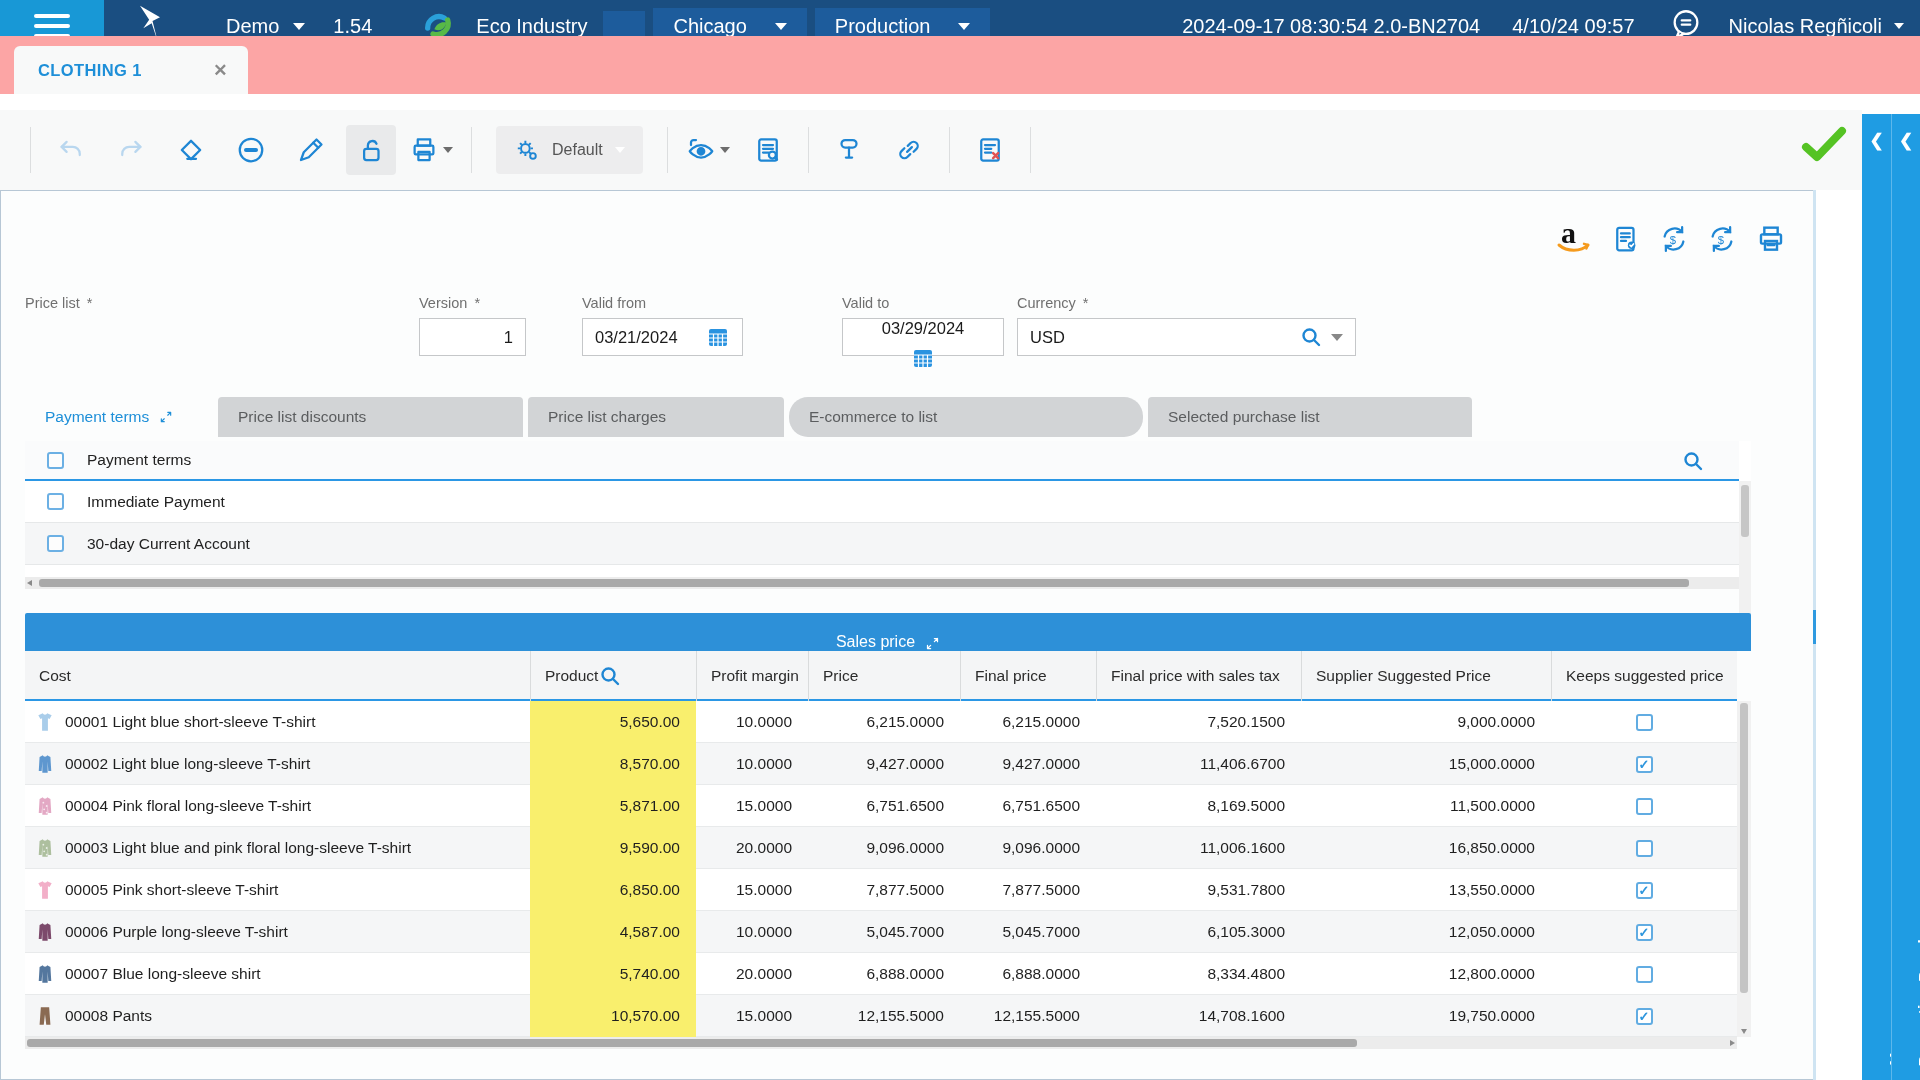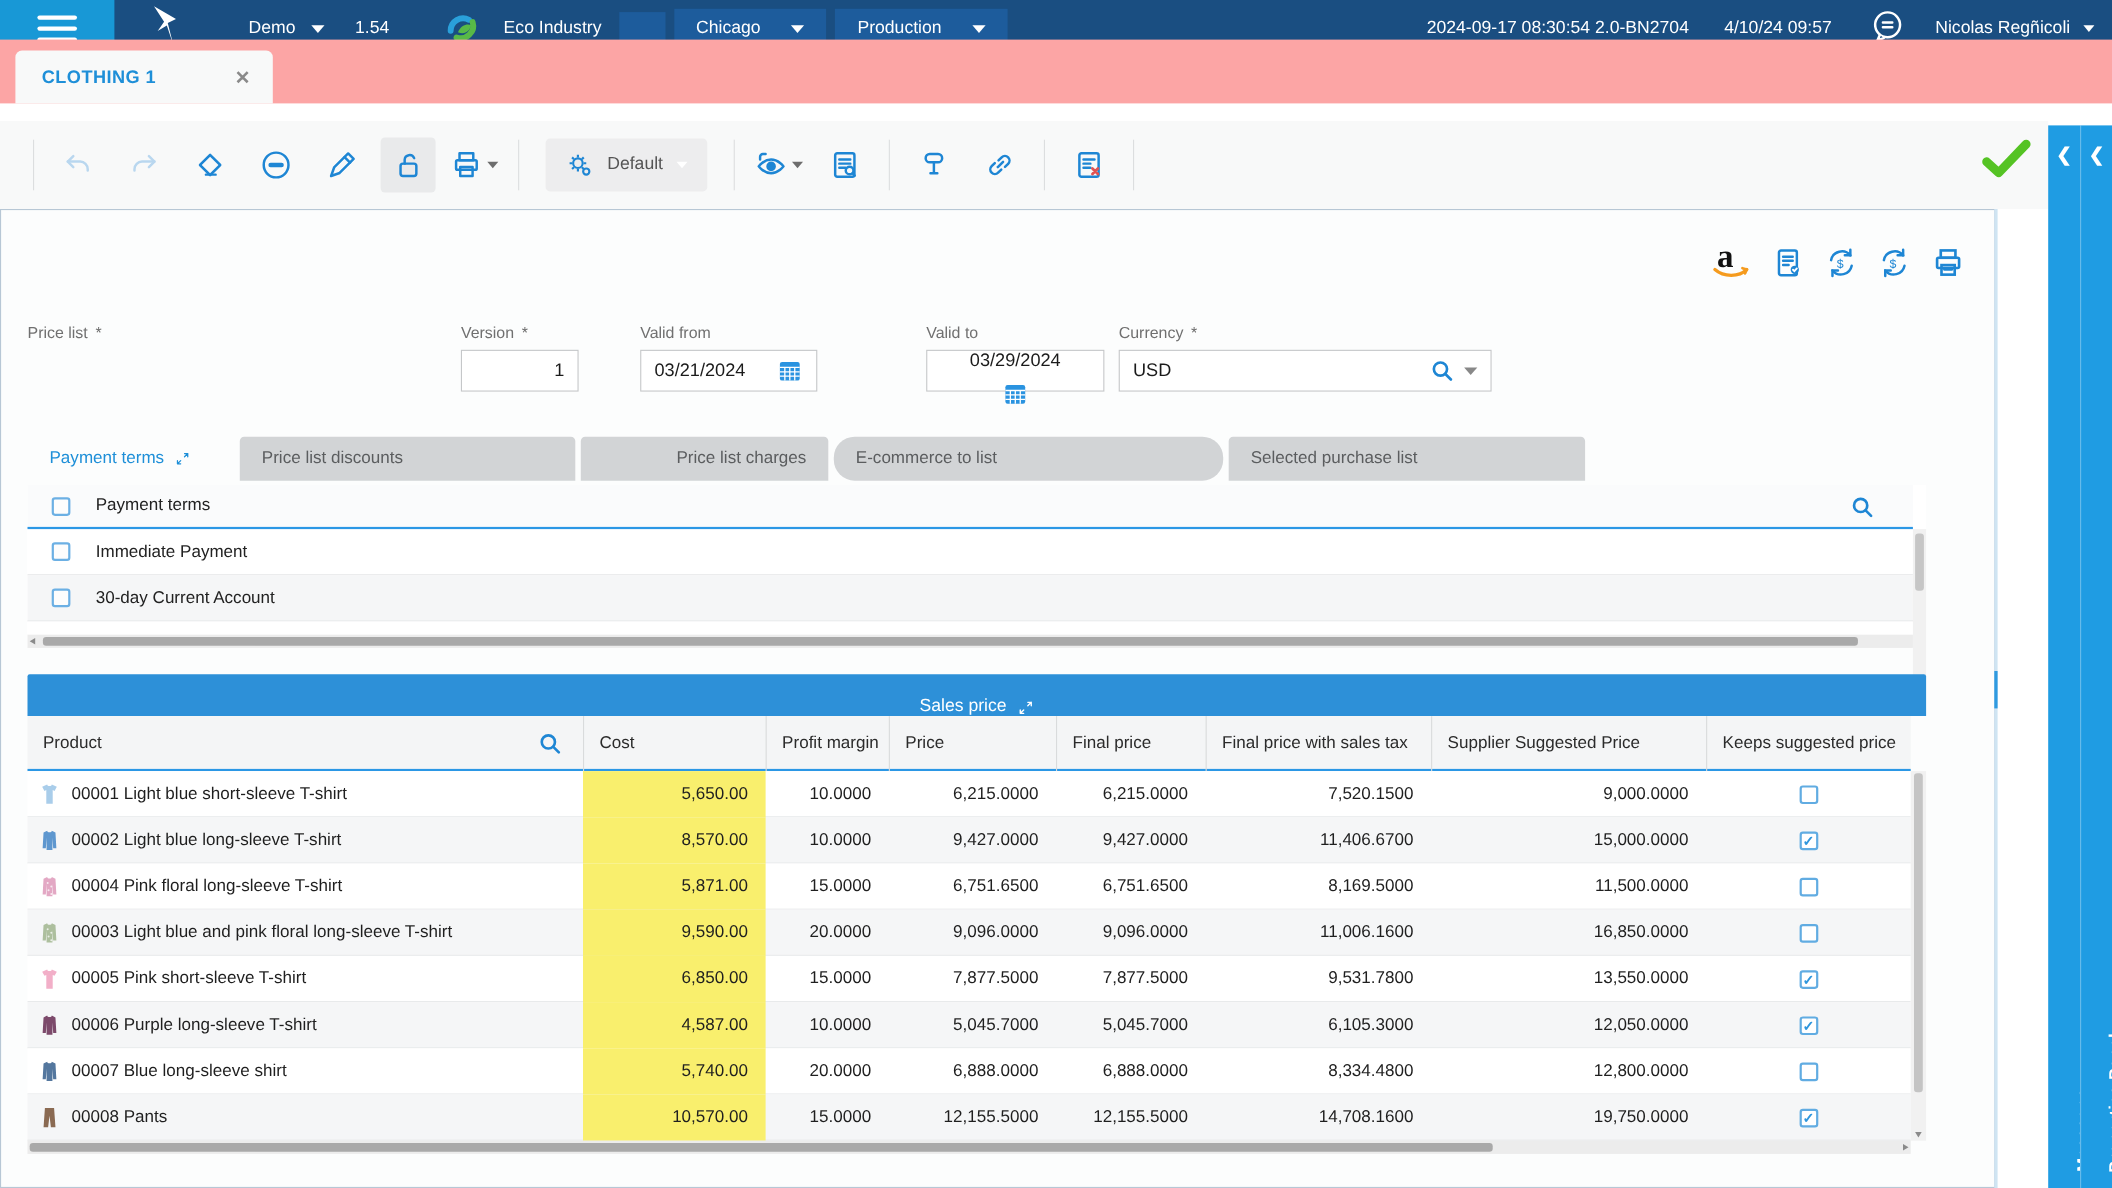--- a/index.html
+++ b/index.html
@@ -6,21 +6,21 @@
   html,body { width:1920px; height:1080px; overflow:hidden; background:#ffffff;
               font-family:"Liberation Sans", sans-serif; }
 
   
   .topbar { position:absolute; left:0; top:0; width:1920px; height:52px;
             background:#1a4e81; display:flex; align-items:center; color:#fff; }
   .menu-btn { width:104px; height:52px; background:#1898d6; display:flex;
               align-items:center; justify-content:center; flex-direction:column; gap:6px; cursor:pointer; }
   .menu-btn i { display:block; width:36px; height:4px; background:#fff; border-radius:2px; }
   .bird { margin-left:30px; }
-  .tb-text { font-size:16px; }
+  .tb-text { font-size:20px; }
   .caret { width:0; height:0; border-left:6px solid transparent; border-right:6px solid transparent;
            border-top:7px solid #fff; display:inline-block; }
   .caret.small { border-left-width:5px; border-right-width:5px; border-top-width:6px; }
   .client-grp { margin-left:50px; display:flex; align-items:center; gap:14px; cursor:pointer; }
   .version { margin-left:28px; }
   .org-logo { margin-left:48px; }
   .org-name { margin-left:22px; }
   .org-box { margin-left:16px; width:42px; height:30px; background:#1d5c9c; }
   .sel-box { margin-left:8px; height:36px; background:#1d5c9c; display:flex; align-items:center;
              padding:0 20px; gap:28px; cursor:pointer; }
@@ -73,21 +73,21 @@
   .f-validfrom { left:581px; } .f-validfrom .inputbox { width:161px; }
   .f-validto   { left:800px;margin-left:41px; } .f-validto .inputbox { width:162px;flex-direction:column; }
   .f-currency  { left:1016px; } .f-currency .inputbox { width:339px; }
 
   
   .dtabs { position:absolute; left:24px; top:206px; display:flex; gap:5px; height:40px; }
   .dtab { height:40px; background:#d2d4d6; border-radius:4px 4px 0 0; color:#5b5d5f;
           font-size:15.5px; display:flex; align-items:center; padding:0 20px; cursor:pointer; gap:10px; }
   .dtab.active { background:#fcfdfd; color:#1e8fd8; }
   .dtab.active svg { stroke:#1e8fd8; fill:none; stroke-width:2; stroke-linecap:round; }
-  .dtab.w1{width:188px;} .dtab.w2{width:305px;} .dtab.w3{width:225px;justify-content:flex-end;} .dtab.w4{width:354px;border-radius:19px;} .dtab.w5{width:324px;}
+  .dtab.w1{width:188px;} .dtab.w2{width:305px;} .dtab.w3{width:256px;} .dtab.w4{width:354px;border-radius:19px;} .dtab.w5{width:324px;}
 
   
   .ptable { position:absolute; left:24px; top:250px; width:1726px; background:#fff; }
   .prow, .phead { display:grid; grid-template-columns:62px 1fr; align-items:center; width:1714px; }
   .phead { height:40px; background:#fafbfc; border-bottom:2px solid #2b97e5; font-size:15.5px; color:#222;
            position:relative; }
   .phead .psearch { position:absolute; right:34px; top:8px; cursor:pointer; }
   .prow { height:42px; border-bottom:1px solid #e6e8e9; font-size:15.5px; color:#222; background:#fff; }
   .prow.alt { background:#f5f6f7; }
   .prow-partial { height:12px; background:#fff; width:1714px; }
@@ -454,28 +454,28 @@
 
   <div class="stable">
     <div class="stitle">
       <span>Sales price</span>
       <svg width="15" height="15" viewBox="0 0 24 24">
           <path d="M9 15 4 20 M4 20v-5 M4 20h5 M15 9l5-5 M20 4v5 M20 4h-5"></path>
         </svg>
     </div>
     <div class="shead">
         <div class="hcell">
+          <span>Cost</span>
+        </div>
+        <div class="hcell">
           <span>Product</span>
           <svg width="24" height="24" viewBox="0 0 24 24" fill="none" stroke="#1e86d4" stroke-width="2.4" stroke-linecap="round">
             <circle cx="10.5" cy="10.5" r="6"></circle>
             <path d="M15 15l5 5"></path>
           </svg>
-        </div>
-        <div class="hcell">
-          <span>Cost</span>
         </div>
         <div class="hcell">
           <span>Profit margin</span>
         </div>
         <div class="hcell">
           <span>Price</span>
         </div>
         <div class="hcell">
           <span>Final price</span>
         </div>

